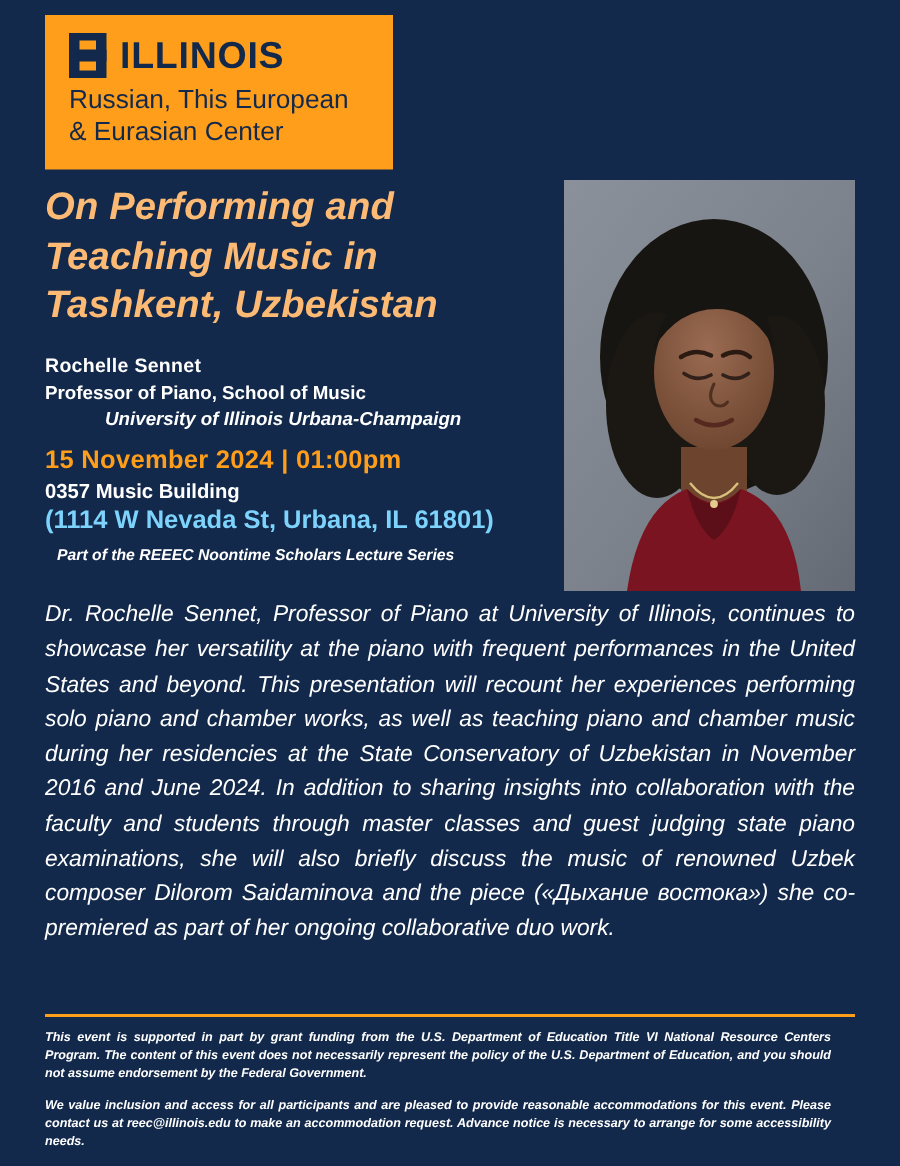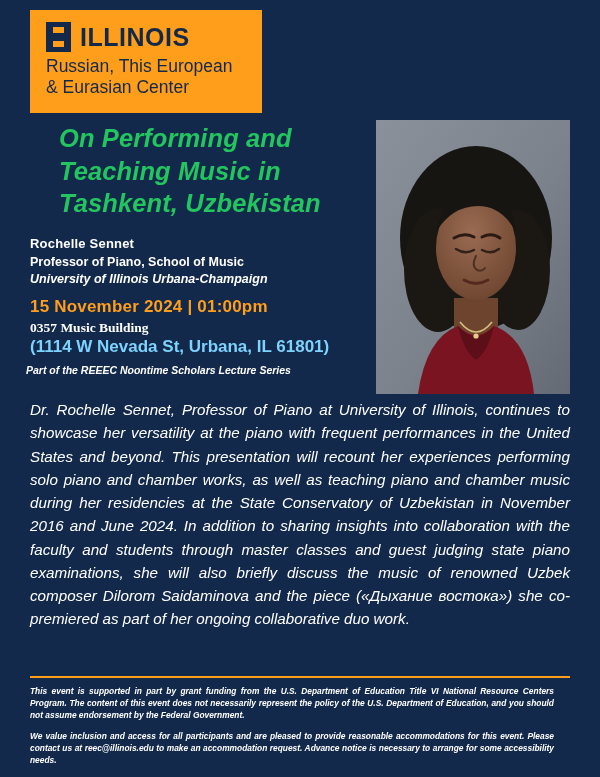--- a/index.html
+++ b/index.html
@@ -76,27 +76,26 @@
     color: #13294B;
     font-family: "Liberation Sans", sans-serif;
   }
 
   
   .title {
     position: absolute;
     left: 30px;
     top: 122px;
     width: 330px;
-    color: #22c55e;
+    color: #fdba74;
     font-size: 25.5px;
     font-weight: bold;
     font-style: italic;
     line-height: 1.28;
     letter-spacing: 0.1px;
-    margin-left: 29px;
   }
 
   
   .speaker {
     position: absolute;
     left: 30px;
     top: 236px;
     width: 330px;
     color: #FFFFFF;
   }
@@ -109,20 +108,21 @@
   .speaker-role {
     font-size: 12.5px;
     font-weight: bold;
     line-height: 1.35;
   }
   .speaker-affil {
     font-size: 12.5px;
     font-weight: bold;
     font-style: italic;
     line-height: 1.35;
+    margin-left: 40px;
   }
 
   
   .datetime {
     position: absolute;
     left: 30px;
     top: 297px;
     width: 340px;
     color: #FF9E1B;
     font-size: 17px;
@@ -130,34 +130,33 @@
     letter-spacing: 0.2px;
   }
   .venue {
     position: absolute;
     left: 30px;
     top: 320px;
     width: 340px;
     color: #FFFFFF;
     font-size: 13.5px;
     font-weight: bold;
-    font-family: Liberation Serif, serif;
   }
   .address {
     position: absolute;
     left: 30px;
     top: 337px;
     width: 340px;
     color: #7dd3fc;
     font-size: 17px;
     font-weight: bold;
   }
   .series {
     position: absolute;
-    left: 26px;
+    left: 38px;
     top: 364px;
     width: 340px;
     color: #FFFFFF;
     font-size: 10.5px;
     font-weight: bold;
     font-style: italic;
   }
 
   
   .portrait {

